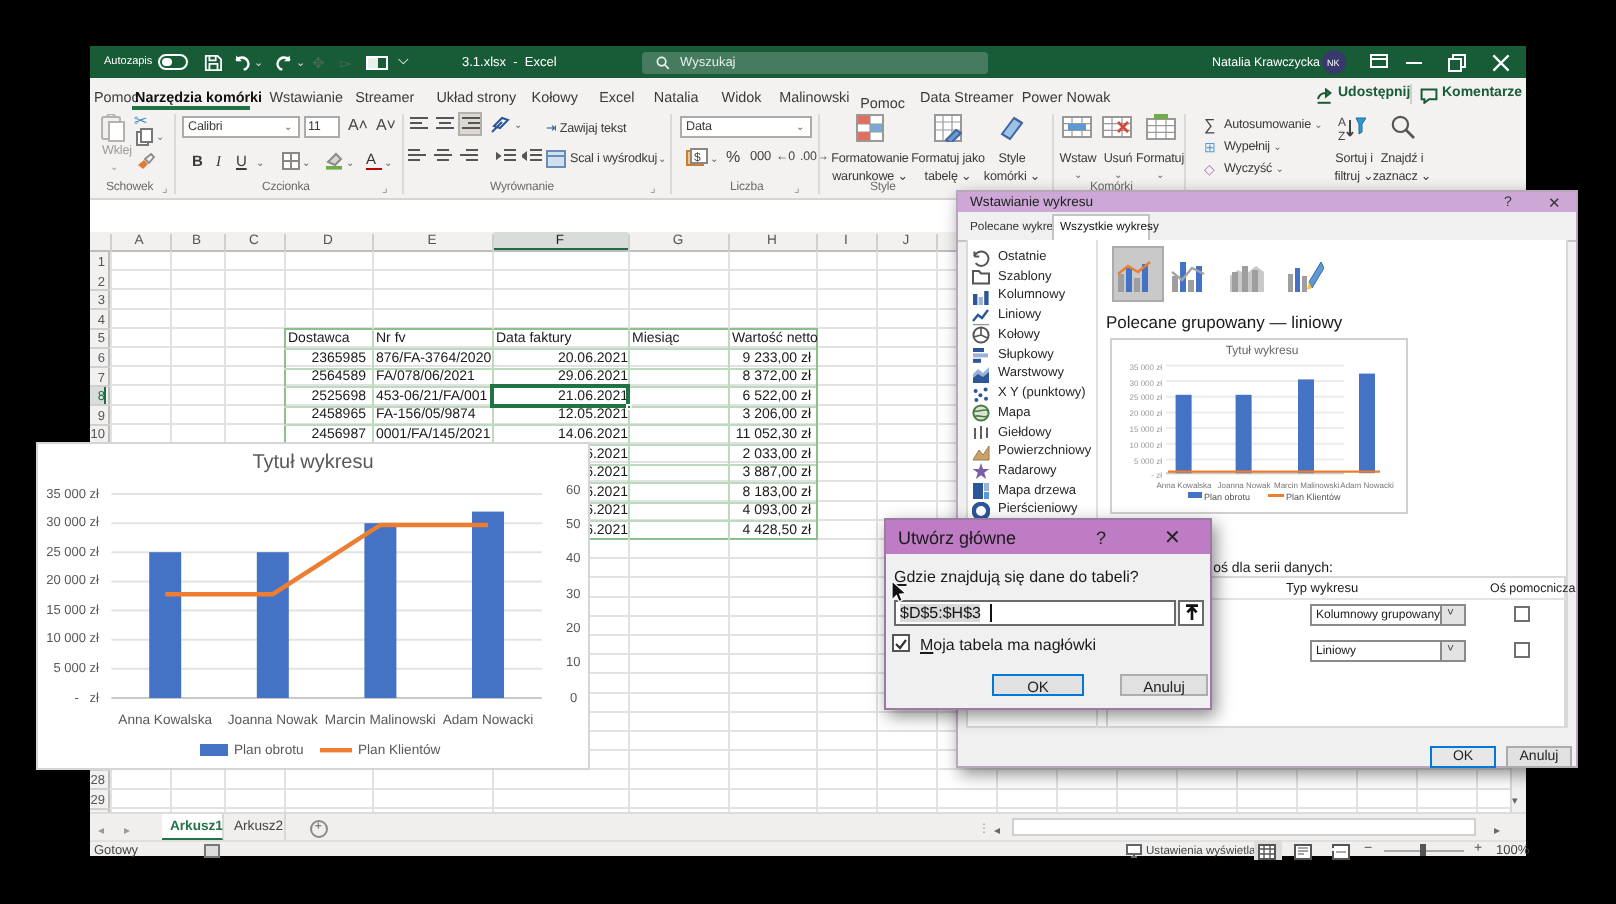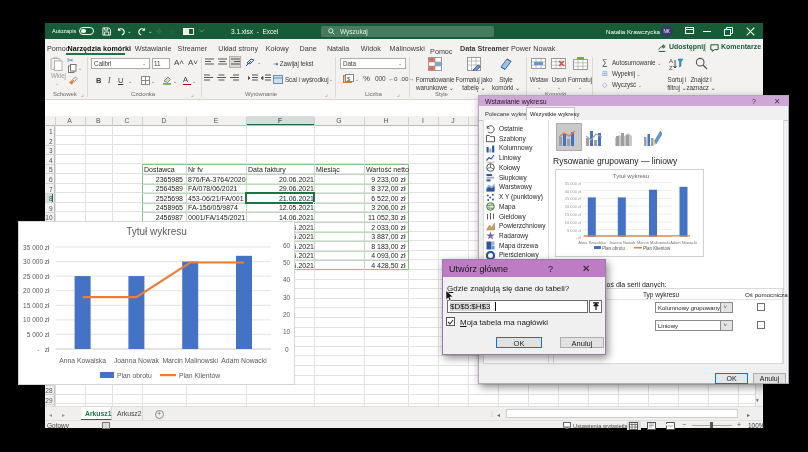--- a/index.html
+++ b/index.html
@@ -61,26 +61,26 @@
   </div>
 
   <div class="ab" id="menurow" style="left:0;top:16px;width:718px;height:16px;background:#f4f2f1;font-size:7.2px;color:#3b3b3b;">
     <div class="tx" style="left:2px;top:4.5px;">Pomoc</div>
     <div class="tx" style="left:22.5px;top:4.5px;color:#111;font-weight:bold;">Narzędzia komórki</div>
     <div class="ab" style="left:21px;top:14px;width:59px;height:2px;background:#217346;"></div>
     <div class="tx" style="left:89.7px;top:4.5px;">Wstawianie</div>
     <div class="tx" style="left:132.6px;top:4.5px;">Streamer</div>
     <div class="tx" style="left:173.2px;top:4.5px;">Układ strony</div>
     <div class="tx" style="left:220.8px;top:4.5px;">Kołowy</div>
-    <div class="tx" style="left:254.6px;top:4.5px;">Dane</div>
+    <div class="tx" style="left:254.6px;top:4.5px;">Excel</div>
     <div class="tx" style="left:281.9px;top:4.5px;">Natalia</div>
     <div class="tx" style="left:315.8px;top:4.5px;">Widok</div>
     <div class="tx" style="left:344.6px;top:4.5px;">Malinowski</div>
     <div class="tx" style="left:385.1px;top:8px;">Pomoc</div>
-    <div class="tx" style="left:415px;top:4.5px;font-weight:bold;">Data Streamer</div>
+    <div class="tx" style="left:415px;top:4.5px;">Data Streamer</div>
     <div class="tx" style="left:465.9px;top:4.5px;">Power Nowak</div>
     <svg class="ab" style="left:613px;top:5px" width="8" height="8" viewBox="0 0 8 8">
         <path d="M1 5.5c0.5-2 2-3 4-3M5 0.8l2.2 1.7L5 4.2z" fill="none" stroke="#185c37" stroke-width="1"></path>
         <path d="M5.6 1.5l1 0.9-1 0.9z" fill="#185c37"></path>
         <path d="M0.8 7.4h6.5" stroke="#185c37"></path>
       </svg>
     <div class="tx" style="left:624px;top:4px;color:#185c37;font-weight:bold;font-size:7px;">Udostępnij</div>
     <div class="ab" style="left:660px;top:3px;width:1px;height:10px;background:#d0cecc;"></div>
     <svg class="ab" style="left:665px;top:4.5px" width="9" height="8" viewBox="0 0 9 8">
         <path d="M0.8 0.8h7.4v4.8H4.5L2.2 7.4V5.6H0.8z" fill="none" stroke="#185c37" stroke-width="1"></path>
@@ -610,21 +610,21 @@
   <svg class="ab" style="left:164px;top:33px" width="19" height="19" viewBox="0 0 19 19">
       <g>
         <rect x="1" y="8" width="2.5" height="9" fill="#9e9e9e"></rect>
         <rect x="4.5" y="5" width="2.5" height="12" fill="#4472c4"></rect>
         <rect x="8" y="9" width="2.5" height="8" fill="#9e9e9e"></rect>
         <path d="M17.5 2l-6 10 1.5 3 6-10z" fill="#5b9bd5" stroke="#41659c" stroke-width="0.5"></path>
         <path d="M11.5 12l-1 4 2.5-1z" fill="#f0c24b"></path>
       </g>
     </svg>
 
-  <div class="tx" style="left:74px;top:59.5px;font-size:8.5px;color:#1a1a1a;">Rysowanie grupowany — liniowy</div>
+  <div class="tx" style="left:74px;top:59.5px;font-size:8.5px;color:#1a1a1a;">Polecane grupowany — liniowy</div>
 
   <div class="ab" style="left:76px;top:73px;width:149px;height:88px;background:#fff;border:1px solid #d0d0d0;">
     <div class="tx" style="left:40px;top:3px;width:70px;text-align:center;font-size:6px;color:#666;">Tytuł wykresu</div>
     <svg class="ab" style="left:0;top:0" width="147" height="86" viewBox="0 0 147 86">
       <g stroke="#ececec">
           <path d="M27 12.7h89M27 20.5h89M27 28.4h89M27 36.2h89M27 44h89M27 51.9h89M27 59.7h89"></path>
         </g>
       <path d="M27 66.6h89" stroke="#c9c9c9"></path>
       <g fill="#4472c4">
           <rect x="31.8" y="27.4" width="8" height="39.2"></rect>

